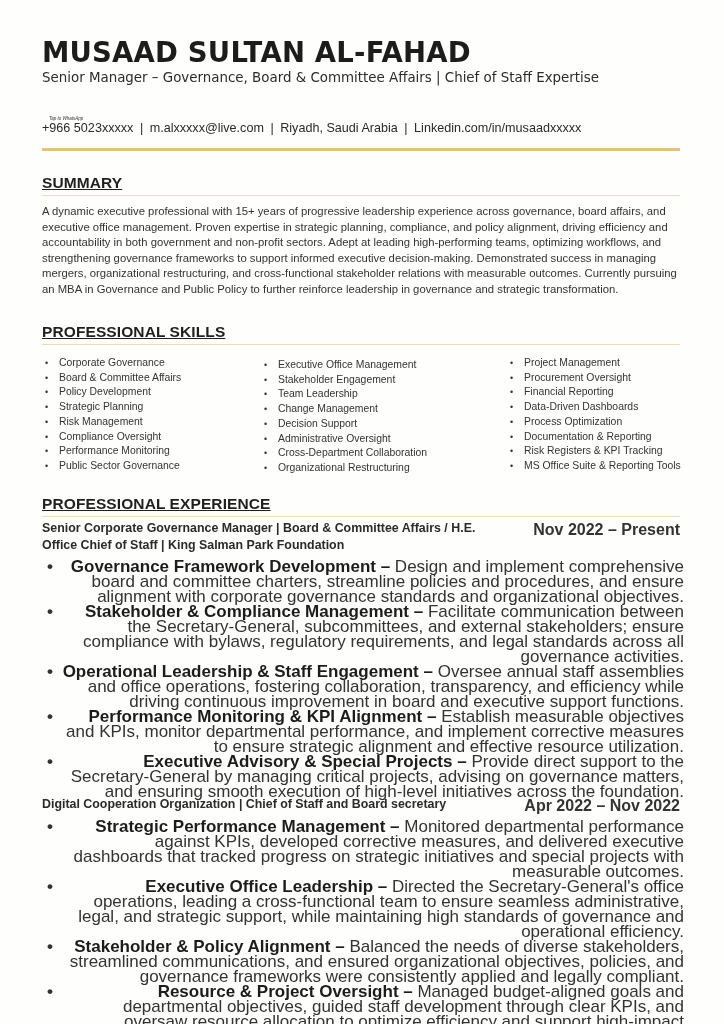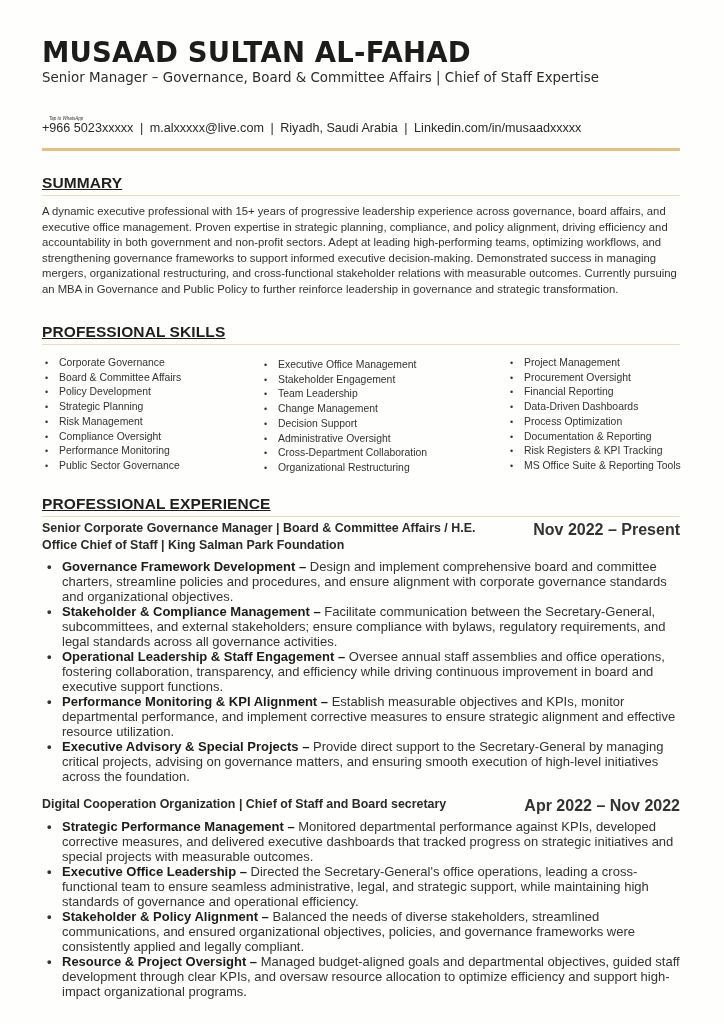--- a/index.html
+++ b/index.html
@@ -13,21 +13,21 @@
   .contact .sep { margin: 0 3px; }
   .rule-main { position: absolute; left: 42px; top: 148px; width: 638px; height: 3px; background: #e3c17e; }
   .section-title { position: absolute; left: 42px; font-size: 15.5px; font-weight: bold; color: #1f1f1f; letter-spacing: 0.1px; text-decoration: underline; }
   .rule-sec { position: absolute; left: 42px; width: 638px; height: 1px; background: #ecdcb8; }
   .summary { position: absolute; left: 42px; top: 204px; width: 640px; font-size: 11.3px; line-height: 15.5px; color: #333; }
   .skills { position: absolute; top: 356px; font-size: 10.4px; line-height: 14.7px; color: #333; list-style: none; }
   .skills li { position: relative; padding-left: 16px; white-space: nowrap; }
   .skills li::before { content: "•"; position: absolute; left: 2px; top: 0; font-size: 9px; }
   .job-title { position: absolute; left: 42px; font-size: 12.4px; font-weight: bold; color: #2a2a2a; line-height: 17px; }
   .job-date { position: absolute; right: 44px; font-size: 16px; font-weight: bold; color: #333; }
-  .bullets { position: absolute; left: 44px; width: 640px; list-style: none; font-size: 13px; line-height: 15px; color: #333; }
+  .bullets { position: absolute; left: 44px; width: 640px; list-style: none; font-size: 17px; line-height: 15px; color: #333; text-align: right; }
   .bullets li { position: relative; padding-left: 18px; }
   .bullets li::before { content: "•"; position: absolute; left: 3px; top: 0; font-weight: bold; }
   .bullets b { color: #1c1c1c; }
 </style>
 </head>
 <body>
 
 <div class="page">
 
   <div class="name">MUSAAD SULTAN AL-FAHAD</div>

